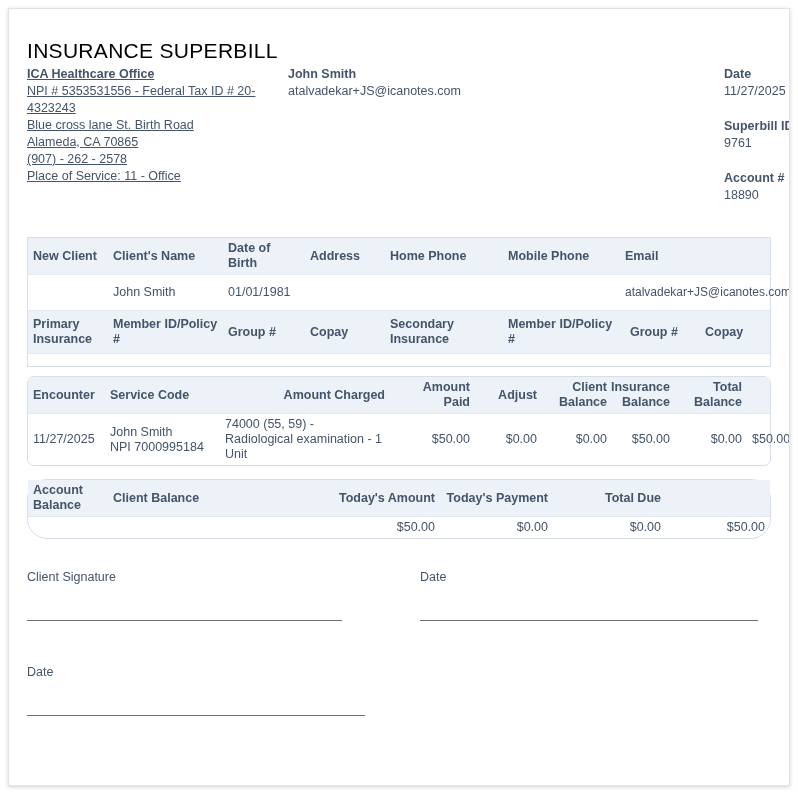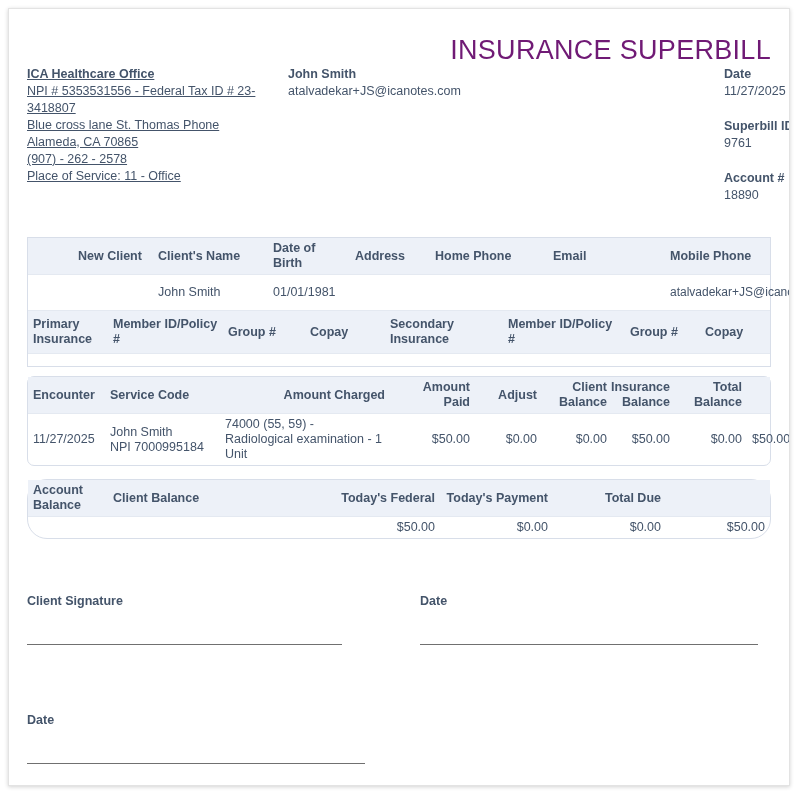--- a/index.html
+++ b/index.html
@@ -12,42 +12,41 @@
   .page {
     margin: 8px;
     height: 778px;
     background: #fff;
     border: 1px solid #e3e3e3;
     box-shadow: 0 1px 4px rgba(0,0,0,0.18);
     padding: 6px 18px 0 18px;
     overflow: hidden;
   }
   .doc-title {
-    font-size: 27px;
+    font-size: 21px;
     font-weight: 400;
-    color: #701a75;
+    color: #000000;
     letter-spacing: 0.3px;
     margin: 20px 0 0 0;
     line-height: 31px;
-    text-align: right;
   }
   .info-row { display: flex; margin-top: 0px; }
   .office { width: 250px; line-height: 17px; }
   .office .line { line-height: 17px; text-decoration: underline; }
   .patient { margin-left: 11px; line-height: 17px; }
   .bold { font-weight: 700; }
   .meta { margin-left: auto; width: 47px; white-space: nowrap; line-height: 17px; }
   .meta-group { margin-bottom: 18px; }
 
   .tbl { border: 1px solid #d8dee9; background: #fff; }
   .t1  { margin-top: 15px; }
   .t2  { margin-top: 9px; border-radius: 7px; }
   .t3  { margin-top: 13px; border-radius: 20px; }
   .grid { display: grid; }
-  .g-client    { grid-template-columns: 80px 115px 82px 80px 118px 117px 1fr; padding-left: 45px; }
+  .g-client    { grid-template-columns: 80px 115px 82px 80px 118px 117px 1fr; }
   .g-insurance { grid-template-columns: 80px 115px 82px 80px 118px 122px 75px 1fr; }
   .g-encounter { grid-template-columns: 77px 115px 170px 85px 67px 70px 63px 72px 1fr; }
   .g-balance   { grid-template-columns: 80px 115px 217px 113px 113px 1fr; }
   .hrow { background: #edf1f8; font-weight: 700; }
   .row-sep { border-top: 1px solid #e4e9f1; }
   .cell { padding: 3px 5px; display: flex; align-items: center; line-height: 15px; }
   .r { justify-content: flex-end; text-align: right; }
   .h28 { min-height: 28px; }
   .h35 { min-height: 35px; }
   .h42 { min-height: 42px; }
@@ -55,37 +54,37 @@
   .h24 { min-height: 24px; }
   .h21 { min-height: 21px; }
   .empty-strip { height: 13px; border-top: 1px solid #e4e9f1; }
   .email-cell { font-size: 12px; white-space: nowrap; justify-content: flex-end; }
 
   .sig-section { margin-top: 31px; }
   .sig-row { display: flex; }
   .sig-row + .sig-row { margin-top: 44px; }
   .sig-left { width: 393px; }
   .sig-right { width: 345px; }
-  .sig-label { font-weight: 700; line-height: 15px; margin-top: 24px; }
+  .sig-label { font-weight: 400; line-height: 15px; }
   .sig-line { height: 0; border-bottom: 1px solid #707070; margin-top: 35px; }
   .sig-line.w-client { width: 315px; }
   .sig-line.w-date { width: 338px; }
 </style>
 </head>
 <body>
 
 <div class="page">
 
   <h1 class="doc-title">INSURANCE SUPERBILL</h1>
 
   <div class="info-row">
     <div class="office">
       <div class="line bold">ICA Healthcare Office</div>
-      <div class="line">NPI # 5353531556  -  Federal Tax ID # 23-3418807</div>
-      <div class="line">Blue cross lane St. Thomas Phone</div>
+      <div class="line">NPI # 5353531556  -  Federal Tax ID # 20-4323243</div>
+      <div class="line">Blue cross lane St. Birth Road</div>
       <div class="line">Alameda, CA 70865</div>
       <div class="line">(907) - 262 - 2578</div>
       <div class="line">Place of Service: 11 - Office</div>
     </div>
     <div class="patient">
       <div class="line bold">John Smith</div>
       <div class="line">atalvadekar+JS@icanotes.com</div>
     </div>
     <div class="meta">
       <div class="meta-group">
@@ -103,22 +102,22 @@
     </div>
   </div>
 
   <div class="tbl t1">
     <div class="grid g-client hrow">
       <div class="cell h28">New Client</div>
       <div class="cell h28">Client's Name</div>
       <div class="cell h28">Date of Birth</div>
       <div class="cell h28">Address</div>
       <div class="cell h28">Home Phone</div>
+      <div class="cell h28">Mobile Phone</div>
       <div class="cell h28">Email</div>
-      <div class="cell h28">Mobile Phone</div>
     </div>
     <div class="grid g-client row-sep">
       <div class="cell h35"></div>
       <div class="cell h35">John Smith</div>
       <div class="cell h35">01/01/1981</div>
       <div class="cell h35"></div>
       <div class="cell h35"></div>
       <div class="cell h35"></div>
       <div class="cell h35 email-cell">atalvadekar+JS@icanotes.com</div>
     </div>
@@ -161,21 +160,21 @@
       <div class="cell h45 r">$50.00</div>
       <div class="cell h45 r">$0.00</div>
       <div class="cell h45 r">$50.00</div>
     </div>
   </div>
 
   <div class="tbl t3">
     <div class="grid g-balance hrow">
       <div class="cell h24">Account Balance</div>
       <div class="cell h24">Client Balance</div>
-      <div class="cell h24 r">Today's Federal</div>
+      <div class="cell h24 r">Today's Amount</div>
       <div class="cell h24 r">Today's Payment</div>
       <div class="cell h24 r">Total Due</div>
     </div>
     <div class="grid g-balance row-sep">
       <div class="cell h21"></div>
       <div class="cell h21"></div>
       <div class="cell h21 r">$50.00</div>
       <div class="cell h21 r">$0.00</div>
       <div class="cell h21 r">$0.00</div>
       <div class="cell h21 r">$50.00</div>

